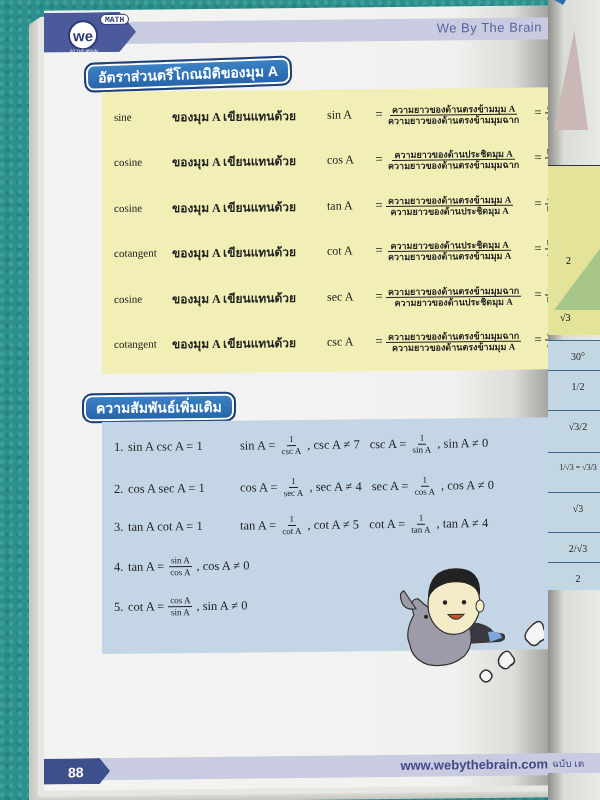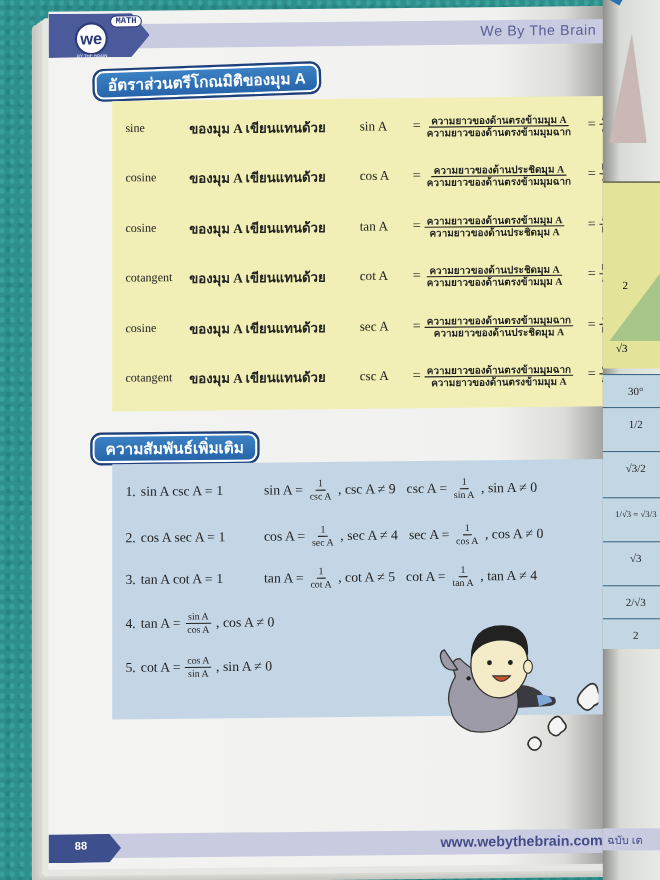--- a/index.html
+++ b/index.html
@@ -111,21 +111,21 @@
   
   .footer-band {
     position: absolute; left: 0; top: 748px; width: 100%; height: 22px;
     background: #c9cbe0;
   }
   .page-num-tab {
     position: absolute; left: 0; top: 748px; width: 66px; height: 26px;
     background: #3e4f8e;
     clip-path: polygon(0 0, 84% 0, 100% 50%, 84% 100%, 0 100%);
     color: #fff; font-family: "Liberation Sans", sans-serif;
-    font-size: 10px; font-weight: bold; padding: 6px 0 0 24px;
+    font-size: 14px; font-weight: bold; padding: 6px 0 0 24px;
   }
   .footer-url {
     position: absolute; right: 6px; top: 751px;
     font-family: "Liberation Sans", sans-serif; font-size: 13px;
     color: #454b88; font-weight: bold;
   }
 
   
   .right-page {
     position: absolute; left: 548px; top: 0; width: 52px; height: 800px;
@@ -279,21 +279,21 @@
   <div class="rel-box">
     <div class="rel-row" style="top:8px">
       <span class="rel-num">1.</span>
       <span class="rel-main">sin A csc A = 1</span>
       <span class="rel-part">
           <span>sin A =</span>
           <span class="frac">
             <span class="num">1</span>
             <span class="den">csc A</span>
           </span>
-          <span>, csc A ≠ 9</span>
+          <span>, csc A ≠ 7</span>
         </span>
       <span class="rel-part">
           <span>csc A =</span>
           <span class="frac">
             <span class="num">1</span>
             <span class="den">sin A</span>
           </span>
           <span>, sin A ≠ 0</span>
         </span>
     </div>

